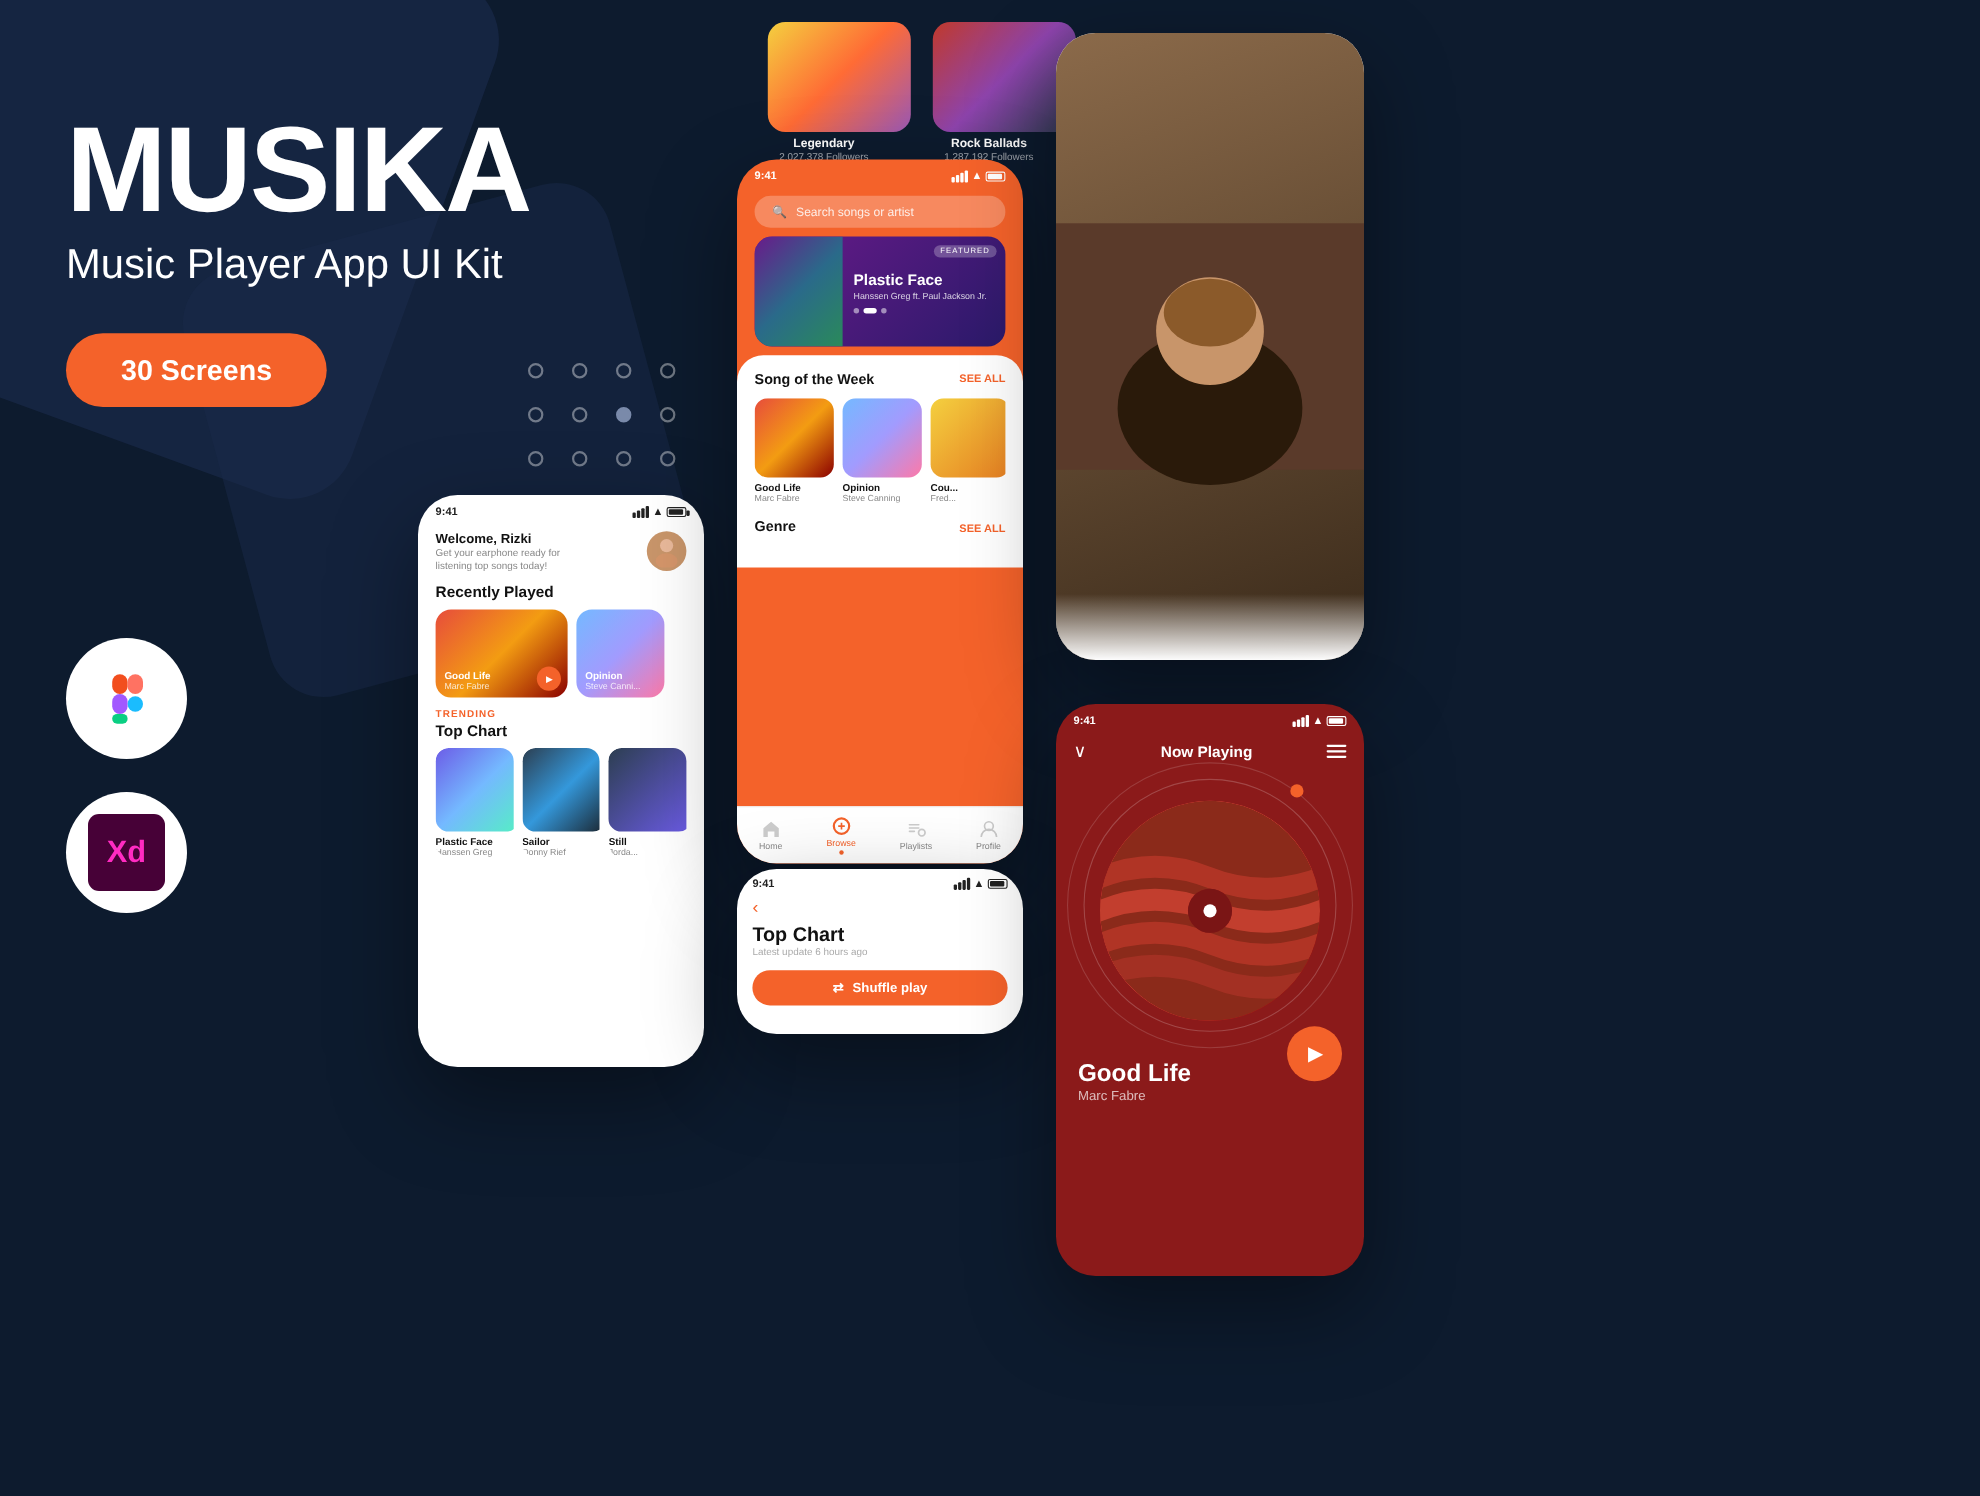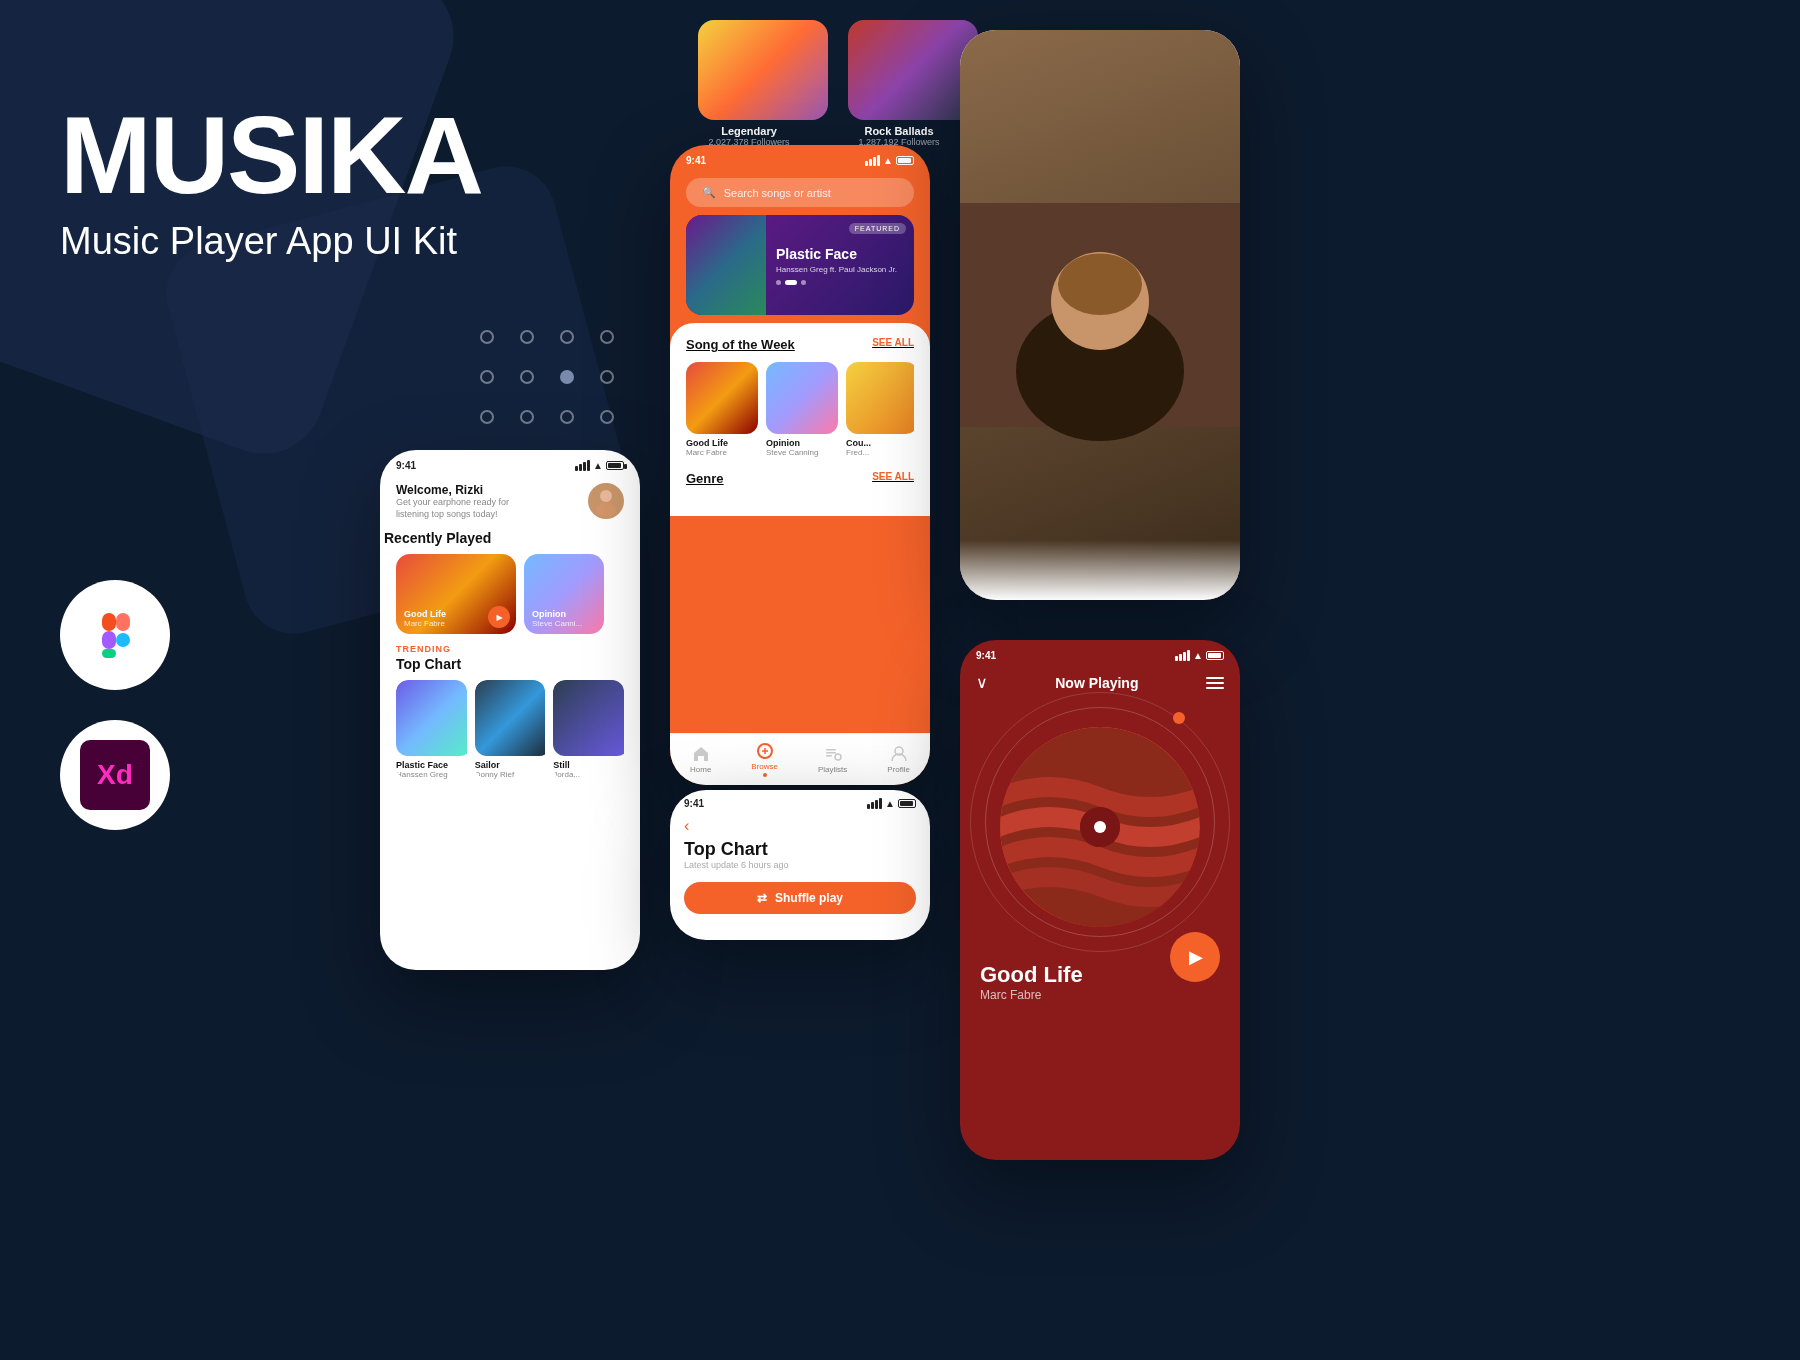--- a/index.html
+++ b/index.html
@@ -168,21 +168,21 @@
       align-items: flex-start;
     }
     .welcome-text h2 { font-size: 12px; font-weight: 700; color: #111; }
     .welcome-text p { font-size: 9px; color: #888; max-width: 140px; line-height: 1.3; }
     .avatar-circle {
       width: 36px; height: 36px; border-radius: 50%; background: #c8956a;
       overflow: hidden; display: flex; align-items: center; justify-content: center;
     }
     .avatar-circle svg { width: 30px; height: 30px; }
 
-    .section-label { font-size: 14px; font-weight: 700; color: #111; padding: 0 4px 8px; }
+    .section-label { font-size: 14px; font-weight: 700; color: #111; padding: 0 16px 8px; }
     .recently-played { padding: 0 16px; display: flex; gap: 8px; }
     .rp-card {
       width: 120px; height: 80px; border-radius: 14px; overflow: hidden; position: relative; flex-shrink: 0;
     }
     .rp-card-info {
       position: absolute; bottom: 6px; left: 8px;
     }
     .rp-card-info .title { font-size: 9px; font-weight: 700; color: white; }
     .rp-card-info .artist { font-size: 8px; color: rgba(255,255,255,0.8); }
     .play-btn-small {
@@ -248,21 +248,21 @@
     .dot-nav span { width: 5px; height: 5px; border-radius: 50%; background: rgba(255,255,255,0.5); }
     .dot-nav span.active { background: white; width: 12px; border-radius: 3px; }
 
     .phone2-white-section {
       background: white;
       border-radius: 24px 24px 0 0;
       flex: 1;
       padding: 14px 16px;
       margin-top: 4px;
     }
-    .section-header { display: flex; justify-content: space-between; margin-bottom: 10px; text-decoration: underline; }
+    .section-header { display: flex; justify-content: space-between; align-items: center; margin-bottom: 10px; }
     .section-header h3 { font-size: 13px; font-weight: 700; color: #111; }
     .see-all { font-size: 10px; color: #f4622a; font-weight: 600; }
 
     .sotw-cards { display: flex; gap: 8px; overflow: hidden; }
     .sotw-card { flex-shrink: 0; width: 72px; }
     .sotw-img { width: 72px; height: 72px; border-radius: 12px; }
     .sotw-title { font-size: 9px; font-weight: 700; color: #111; margin-top: 4px; }
     .sotw-artist { font-size: 8px; color: #888; }
 
     .genre-section { margin-top: 14px; }
@@ -411,20 +411,21 @@
   </style>
 </head>
 <body>
 
 <div class="bg-shape1"></div>
 <div class="bg-shape2"></div>
 
 <div class="left-section">
   <div class="brand-title">MUSIKA</div>
   <div class="brand-subtitle">Music Player App UI Kit</div>
+  <div class="screens-btn">30 Screens</div>
 </div>
 
 <div class="icon-circle figma-circle">
   <svg class="figma-icon" viewBox="0 0 55 55" fill="none" xmlns="http://www.w3.org/2000/svg">
     <rect x="14" y="5" width="14" height="18" rx="7" fill="#F24E1E"></rect>
     <rect x="14" y="23" width="14" height="18" rx="7" fill="#A259FF"></rect>
     <rect x="14" y="41" width="14" height="9" rx="4.5" fill="#0ACF83"></rect>
     <rect x="28" y="5" width="14" height="18" rx="7" fill="#FF7262"></rect>
     <circle cx="35" cy="32" r="7" fill="#1ABCFE"></circle>
   </svg>

